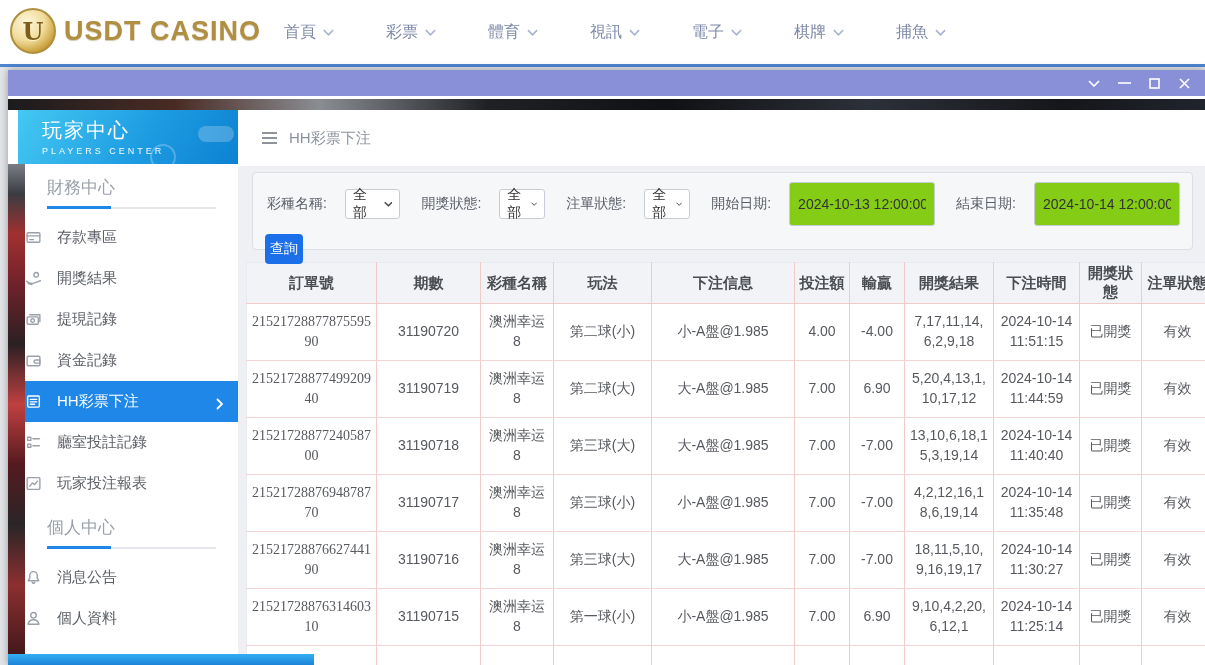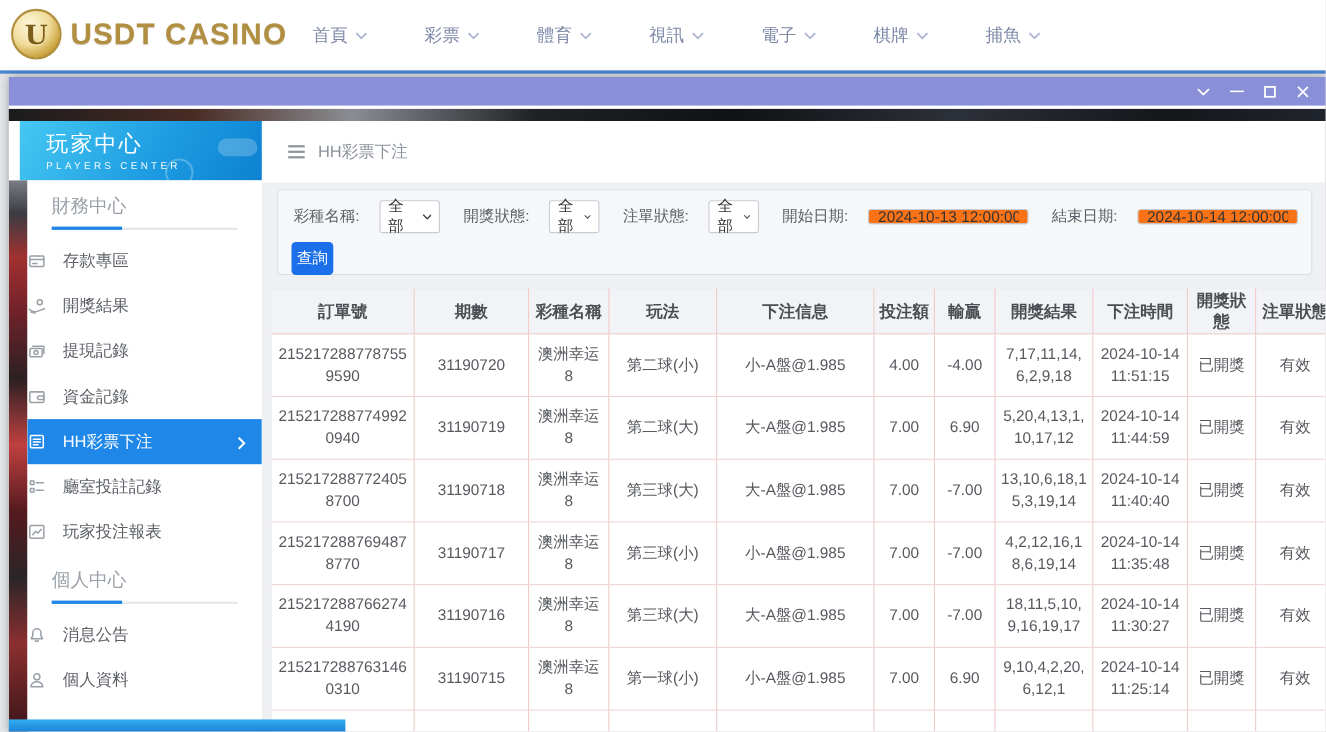--- a/index.html
+++ b/index.html
@@ -67,36 +67,36 @@
 
   .filter-panel { margin:6px 12px 0 14px; height:78px; background:#f6f7f9;
     border:1px solid #dbdee5; border-radius:4px; padding:9px 12px; }
   .filter-row { display:flex; align-items:center;gap:13px; }
   .flabel { font-size:14px; color:#5a5e66; margin:0 5px 0 2px; white-space:nowrap; }
   .sel { height:30px; background:#fff; border:1px solid #c8ccd4; border-radius:3px;
     display:flex; align-items:center; justify-content:space-between; padding:0 7px;
     font-size:14px; color:#333; cursor:pointer; }
   .sel .schev { width:10px; height:6px; stroke:#444; stroke-width:1.8; fill:none; margin-left:6px; }
   .w120 { width:120px; } .w64 { width:64px; } .w48 { width:48px; }
-  .dinput { width:146px; height:14px; border:1px solid #c8ccd4; border-radius:3px;
-    font-size:14px; color:#333; padding:0 8px; font-family:inherit; background:#f97316; }
+  .dinput { width:146px; height:44px; border:1px solid #c8ccd4; border-radius:3px;
+    font-size:14px; color:#333; padding:0 8px; font-family:inherit; background:#84cc16; }
   .btn-row { margin-top:8px; }
   .search-btn { background:#1b6fe8; color:#fff; border:none; border-radius:4px;
     font-size:14px; padding:6px 5px; cursor:pointer; font-family:inherit; }
 
   .table-wrap { margin:12px 0 0 8px; }
   table.bet { border-collapse:collapse; table-layout:fixed; width:967px; background:#fff;
     border-top:1px solid #e7eaf0; border-left:1px solid #e7eaf0; }
   table.bet th { background:#f1f3f6; font-size:15px; font-weight:bold; color:#4a4d52;
     height:41px; border-right:1px solid #f1caca; border-bottom:1px solid #f1caca; padding:0 2px; }
   table.bet td { font-size:14px; color:#56595e; height:57px; text-align:center; vertical-align:middle;
     border-right:1px solid #f1caca; border-bottom:1px solid #f3d4d4; padding:0 5px; line-height:1.4;
     word-break:break-all; background:#fff; }
   table.bet tr.partial td { height:20px; border-bottom:none; }
-  .c0{width:130px;} .c1{width:104px;} .c2{width:73px;} .c3{width:98px;} .c4{width:143px;}
+  .c0{width:130px;font-family:Liberation Serif, serif;} .c1{width:104px;} .c2{width:73px;} .c3{width:98px;} .c4{width:143px;}
   .c5{width:55px;} .c6{width:55px;} .c7{width:89px;} .c8{width:86px;} .c9{width:62px;} .c10{width:72px;}
 
   .bottom-blue { position:absolute; left:8px; top:654px; width:306px; height:11px;
     background:linear-gradient(180deg,#35aef2,#1b84d8); z-index:5; }
 </style>
 </head>
 <body>
 
 <div class="topbar">
   <div class="logo">

